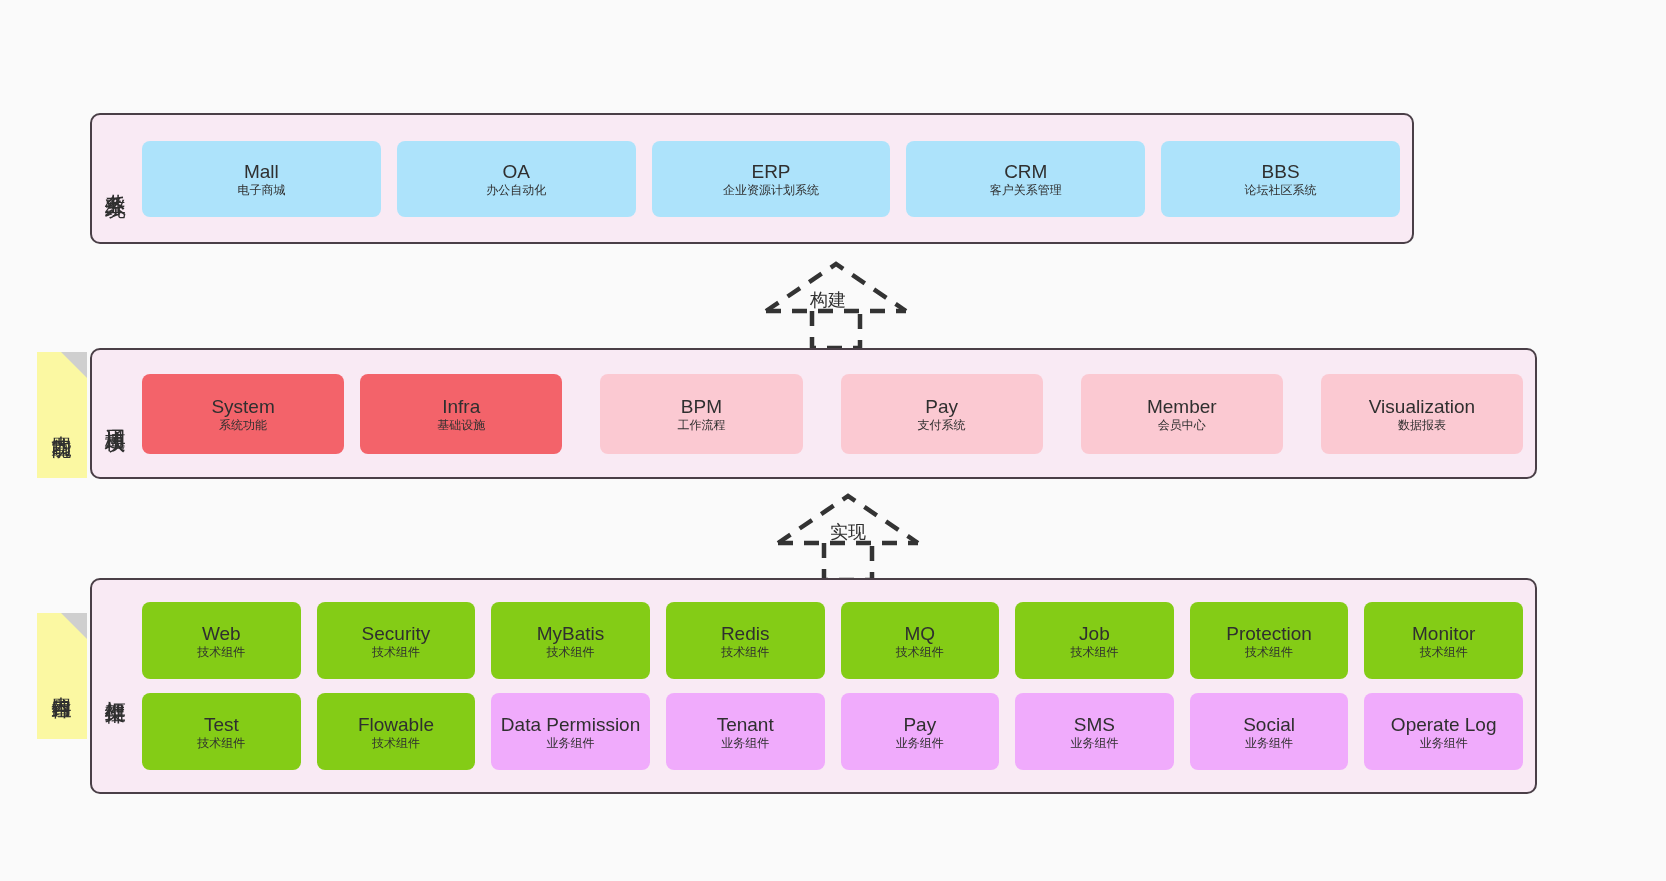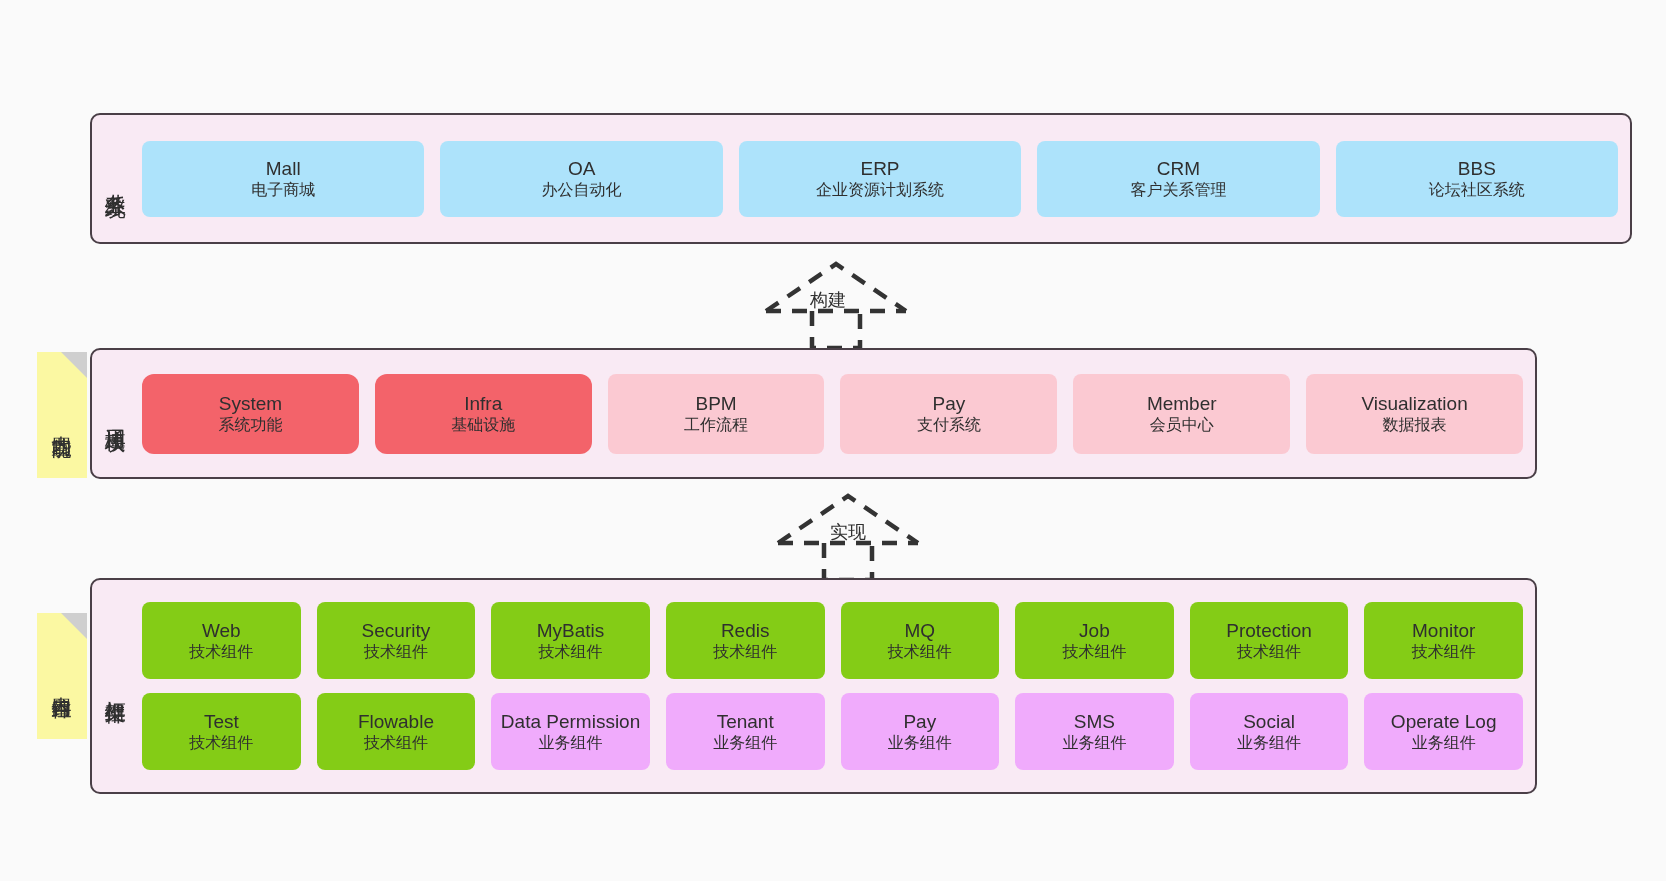--- a/index.html
+++ b/index.html
@@ -75,32 +75,32 @@
     justify-content: center;
     text-align: center;
     line-height: 1.22;
     padding: 4px 6px;
     color: #2f2f2f;
   }
   .cell .t-en {
     font-size: 19px;
   }
   .cell .t-cn {
-    font-size: 16px;
+    font-size: 12px;
   }
 
   
   .c-blue        { background: #ade3fb; }
-  .c-red         { background: #f3636a; border-radius: 12px; }
-  .c-pink        { background: #fbc9d2; }
+  .c-red         { background: #f3636a; }
+  .c-pink        { background: #fbc9d2; margin-left: 22px; }
   .c-green       { background: #84cc16; }
   .c-lightgreen  { background: #f0abfc; }
 
   
-  #layer-business  { left: 90px;  top: 113px; width: 1542px; height: 131px; }
+  #layer-business  { left: 90px;  top: 113px; width: 1324px; height: 131px; }
   #layer-modules   { left: 90px;  top: 348px; width: 1447px; height: 131px; }
   #layer-framework { left: 90px;  top: 578px; width: 1447px; height: 216px; }
 
   #layer-business  .cell-row { height: 76px; }
   #layer-modules   .cell-row { height: 80px; }
   #layer-framework .cell-row { height: 77px; }
 
   
   .note {
     position: absolute;

